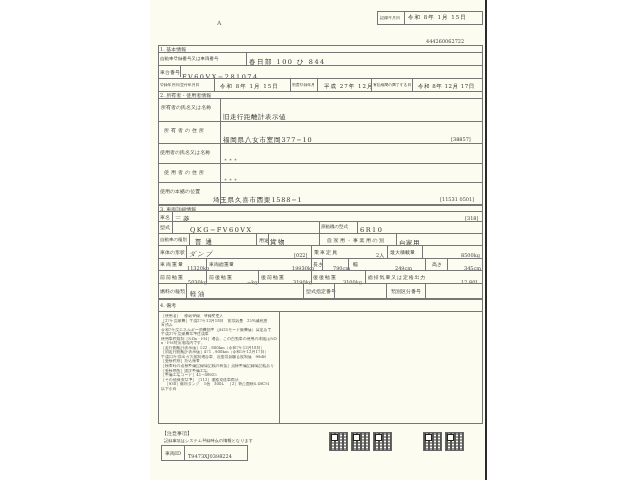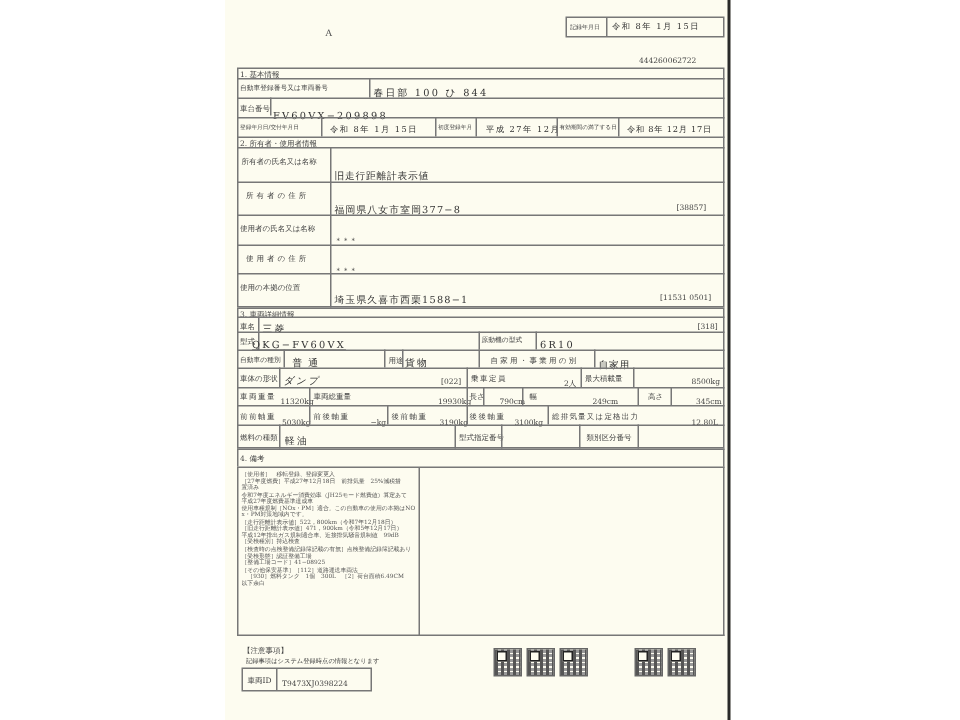--- a/index.html
+++ b/index.html
@@ -40,21 +40,21 @@
   <div class="abs t" style="left:10px;top:46px;">1. 基本情報</div>
   <div class="hl" style="left:8px;top:52px;width:325px;"></div>
 
   <div class="abs t" style="left:10px;top:56px;font-size:4.5px;">自動車登録番号又は車両番号</div>
   <div class="vl" style="left:96px;top:52px;height:13px;"></div>
   <div class="abs v" style="left:99px;top:58px;">春日部 100 ひ 844</div>
   <div class="hl" style="left:8px;top:65px;width:325px;"></div>
 
   <div class="abs t" style="left:10px;top:69px;">車台番号</div>
   <div class="vl" style="left:30px;top:65px;height:12px;"></div>
-  <div class="abs v" style="left:32px;top:73px;">FV60VX−209898</div>
+  <div class="abs v" style="left:32px;top:73px;">FV60VX−281074</div>
   <div class="hl" style="left:8px;top:78px;width:325px;"></div>
 
   <div class="abs t" style="left:10px;top:82px;font-size:3.8px;">登録年月日/交付年月日</div>
   <div class="vl" style="left:64px;top:78px;height:13px;"></div>
   <div class="abs v" style="left:70px;top:83px;font-size:5.5px;letter-spacing:1px;">令和 8年 1月 15日</div>
   <div class="vl" style="left:140px;top:78px;height:13px;"></div>
   <div class="abs t" style="left:142px;top:82px;font-size:3.8px;">初度登録年月</div>
   <div class="vl" style="left:167px;top:78px;height:13px;"></div>
   <div class="abs v" style="left:174px;top:83px;font-size:5.5px;letter-spacing:1px;">平成 27年 12月</div>
   <div class="vl" style="left:221px;top:78px;height:13px;"></div>
@@ -65,49 +65,49 @@
 
   <div class="abs t" style="left:10px;top:92px;">2. 所有者・使用者情報</div>
   <div class="hl" style="left:8px;top:98px;width:325px;"></div>
   <div class="vl" style="left:70px;top:98px;height:107px;"></div>
 
   <div class="abs t" style="left:11px;top:104px;">所有者の氏名又は名称</div>
   <div class="abs v" style="left:73px;top:113px;letter-spacing:0.5px;">旧走行距離計表示値</div>
   <div class="hl" style="left:8px;top:121px;width:325px;"></div>
 
   <div class="abs t" style="left:14px;top:127px;letter-spacing:2px;">所有者の住所</div>
-  <div class="abs v" style="left:73px;top:136px;letter-spacing:0.8px;">福岡県八女市室岡377−8</div>
+  <div class="abs v" style="left:73px;top:136px;letter-spacing:0.8px;">福岡県八女市室岡377−10</div>
   <div class="abs t" style="left:301px;top:136px;">[38857]</div>
   <div class="hl" style="left:8px;top:143px;width:325px;"></div>
 
   <div class="abs t" style="left:10px;top:149px;">使用者の氏名又は名称</div>
   <div class="abs t" style="left:73px;top:157px;">＊＊＊</div>
   <div class="hl" style="left:8px;top:163px;width:325px;"></div>
 
   <div class="abs t" style="left:14px;top:169px;letter-spacing:2px;">使用者の住所</div>
   <div class="abs t" style="left:73px;top:177px;">＊＊＊</div>
   <div class="hl" style="left:8px;top:182px;width:325px;"></div>
 
   <div class="abs t" style="left:10px;top:188px;">使用の本拠の位置</div>
-  <div class="abs v" style="left:73px;top:196px;letter-spacing:0.8px;text-align:right;">埼玉県久喜市西栗1588−1</div>
+  <div class="abs v" style="left:63px;top:196px;letter-spacing:0.8px;text-align:right;">埼玉県久喜市西栗1588−1</div>
   <div class="abs t" style="left:290px;top:196px;">[11531 0501]</div>
 
   <div class="box" style="left:8px;top:205px;width:325px;height:94px;"></div>
   <div class="abs t" style="left:10px;top:206px;">3. 車両詳細情報</div>
   <div class="hl" style="left:8px;top:211px;width:325px;"></div>
 
   <div class="abs t" style="left:10px;top:214px;">車名</div>
   <div class="vl" style="left:22px;top:211px;height:10px;"></div>
   <div class="abs v" style="left:25px;top:215px;">三菱</div>
   <div class="abs t" style="left:315px;top:215px;">[318]</div>
   <div class="hl" style="left:8px;top:221px;width:325px;"></div>
 
   <div class="abs t" style="left:10px;top:224px;">型式</div>
   <div class="vl" style="left:22px;top:221px;height:12px;"></div>
-  <div class="abs v" style="left:18px;top:226px;text-decoration:underline;">QKG−FV60VX</div>
+  <div class="abs v" style="left:40px;top:226px;">QKG−FV60VX</div>
   <div class="vl" style="left:169px;top:221px;height:12px;"></div>
   <div class="abs t" style="left:171px;top:224px;font-size:4.5px;">原動機の型式</div>
   <div class="vl" style="left:207px;top:221px;height:12px;"></div>
   <div class="abs v" style="left:210px;top:226px;">6R10</div>
   <div class="hl" style="left:8px;top:233px;width:325px;"></div>
 
   <div class="abs t" style="left:10px;top:237px;font-size:4.5px;">自動車の種別</div>
   <div class="vl" style="left:39px;top:233px;height:12px;"></div>
   <div class="abs v" style="left:45px;top:238px;letter-spacing:4px;">普通</div>
   <div class="vl" style="left:106px;top:233px;height:12px;"></div>

